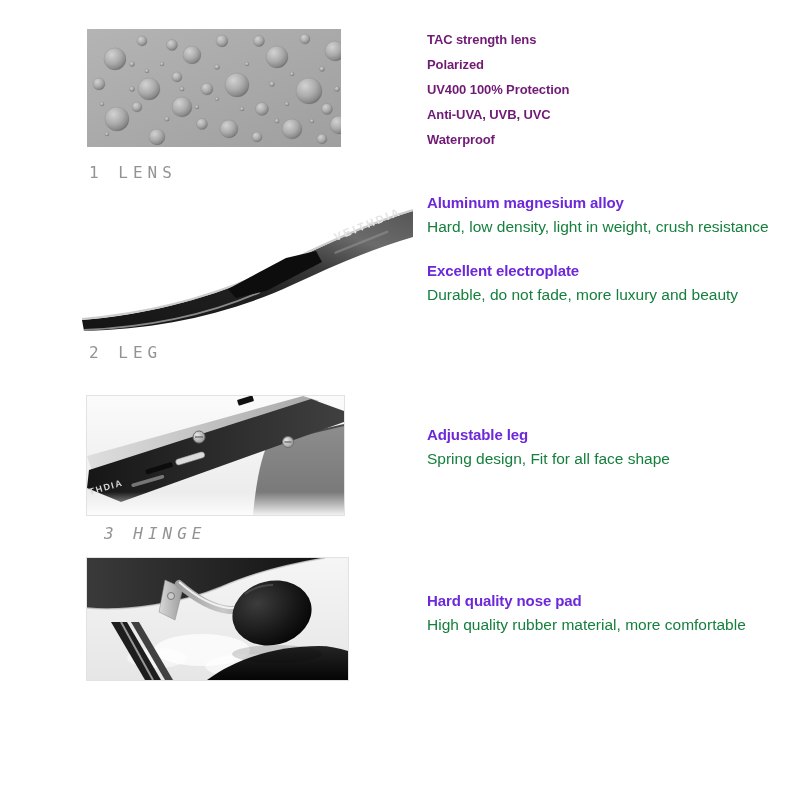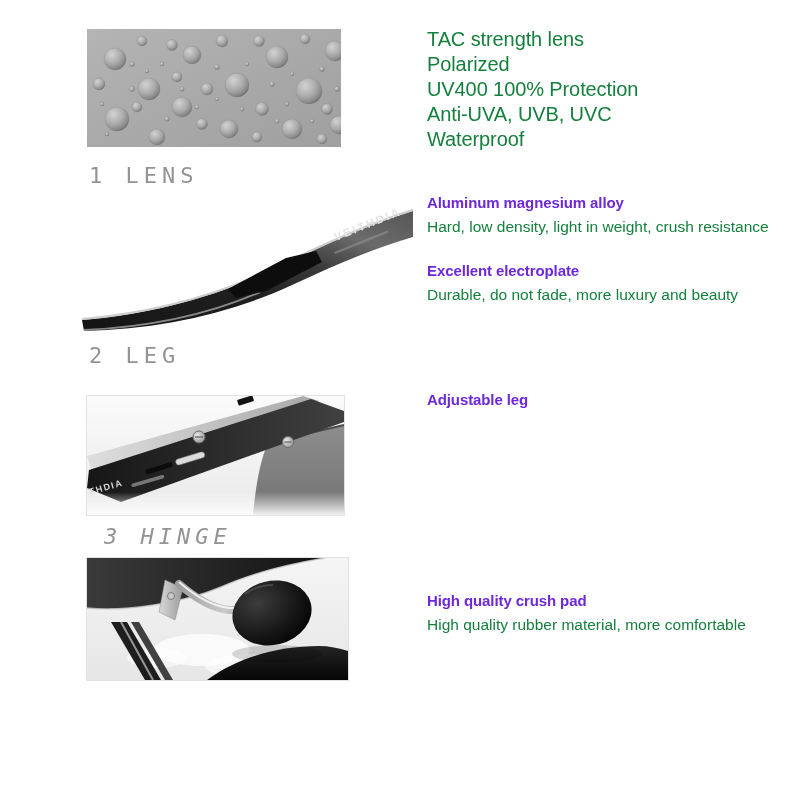--- a/index.html
+++ b/index.html
@@ -5,27 +5,27 @@
   html,body{margin:0;padding:0;background:#ffffff;}
   #canvas{
     position:relative;width:800px;height:800px;background:#ffffff;overflow:hidden;
     font-family:"Liberation Sans",sans-serif;
   }
   .abs{position:absolute;}
 
   
   .part-label{
     font-family:"DejaVu Sans Mono",monospace;
-    font-size:22px;letter-spacing:5px;color:#939393;white-space:nowrap;
+    font-size:16px;letter-spacing:5px;color:#939393;white-space:nowrap;
   }
 
   
   .feature-list{line-height:25px;}
   .feature-line{
-    font-size:20px;font-weight:normal;color:#15803d;letter-spacing:-0.1px;white-space:nowrap;
+    font-size:13px;font-weight:bold;color:#701a75;letter-spacing:-0.1px;white-space:nowrap;
   }
 
   
   .f-title{
     font-size:15px;font-weight:bold;color:#6d28d9;letter-spacing:-0.1px;
     margin:0 0 7px 0;white-space:nowrap;
   }
   .f-desc{
     font-size:15.5px;color:#15803d;margin:0 0 26px 0;white-space:nowrap;
   }
@@ -179,22 +179,23 @@
     <line x1="108" y1="41" x2="116" y2="41" stroke="#5e5e5e" stroke-width="1.2"></line>
     <circle cx="201" cy="46" r="5.5" fill="url(#scrG)" stroke="#6d6d6d" stroke-width="1"></circle>
     <line x1="197.5" y1="46" x2="204.5" y2="46" stroke="#5e5e5e" stroke-width="1.2"></line>
     <text transform="translate(3,99) rotate(-16)" font-family="Liberation Sans, sans-serif" font-size="9" font-weight="bold" letter-spacing="1.5" fill="#d6d6d6">THDIA</text>
     <rect transform="translate(44,88) rotate(-16)" width="34" height="3.5" rx="1.7" fill="#bdbdbd" opacity="0.55"></rect>
     <rect x="0" y="96" width="257" height="23" fill="url(#fadeW)"></rect>
   </svg>
 
   <div class="part-label abs" style="left:104px;top:524px;font-style:italic;">3 HINGE</div>
 
-  <div class="abs" style="left:427px;top:391px;">
+  <div class="abs" style="left:427px;top:426px;">
     <div class="f-title">Adjustable leg</div>
+    <div class="f-desc">Spring design, Fit for all face shape</div>
   </div>
 
   <svg class="photo bordered abs" style="left:86px;top:557px;" width="261" height="122" viewBox="0 0 261 122" aria-hidden="true">
     <defs>
       <linearGradient id="npBg" x1="0" y1="0" x2="0" y2="1">
         <stop offset="0" stop-color="#f5f5f5"></stop>
           <stop offset="1" stop-color="#e6e6e6"></stop>
       </linearGradient>
       <linearGradient id="nlG" x1="0" y1="0" x2="1" y2="0">
         <stop offset="0" stop-color="#3a3a3a"></stop>
@@ -233,17 +234,17 @@
     <polygon points="78,22 96,30 88,62 72,54" fill="url(#silver2)" stroke="#888888" stroke-width="0.5"></polygon>
     <circle cx="84" cy="38" r="3.5" fill="#c9c9c9" stroke="#777777" stroke-width="1"></circle>
     <path d="M 92,26 C 108,40 124,50 142,52 C 158,53 170,46 181,38" fill="none" stroke="url(#armG)" stroke-width="8" stroke-linecap="round"></path>
     <path d="M 92,24 C 108,38 124,48 142,50 C 158,51 170,44 181,36" fill="none" stroke="#f6f6f6" stroke-width="2" opacity="0.9"></path>
     <ellipse transform="translate(185,55) rotate(-14)" rx="40" ry="32" fill="url(#padG)"></ellipse>
     <path d="M 158,36 C 166,30 176,27 186,27" fill="none" stroke="#4f4f4f" stroke-width="2" opacity="0.8"></path>
   </svg>
 
 
   <div class="abs" style="left:427px;top:592px;">
-    <div class="f-title">High quality crush pad</div>
+    <div class="f-title">Hard quality nose pad</div>
     <div class="f-desc">High quality rubber material, more comfortable</div>
   </div>
 
 </div>
 
 </body></html>

